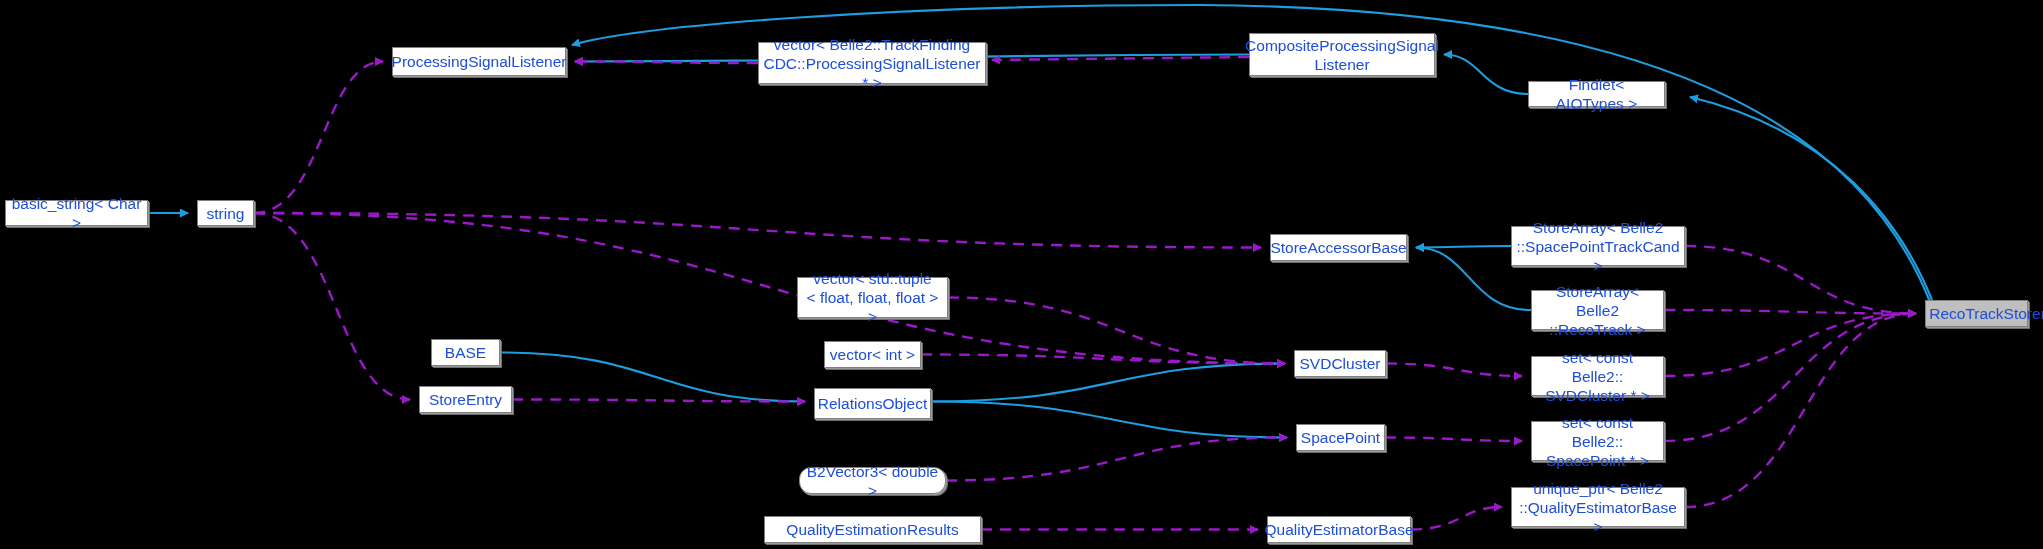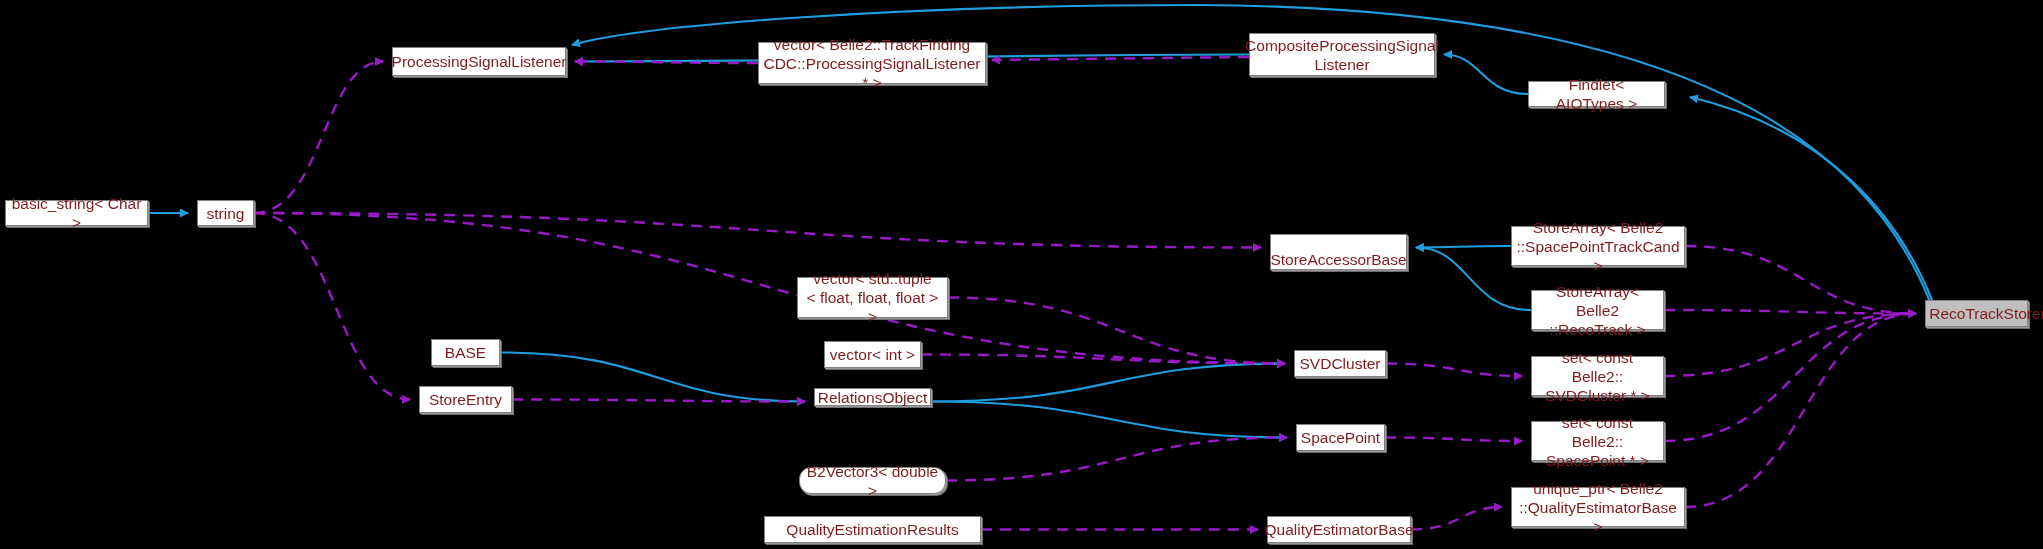--- a/index.html
+++ b/index.html
@@ -3,21 +3,21 @@
 <meta charset="utf-8">
 <style>
   html,body{margin:0;padding:0;background:#000;}
   #canvas{position:relative;width:2043px;height:549px;background:#000;
           font-family:"Liberation Sans", sans-serif;overflow:hidden;}
   #edges{position:absolute;left:0;top:0;width:2043px;height:549px;}
   .node{position:absolute;box-sizing:border-box;background:#ffffff;
         border:1px solid #808080;
         box-shadow:1px 1px 0 0 #9a9a9a, 2px 2px 0 0 #6e6e6e;
         display:flex;align-items:center;justify-content:center;
-        color:#7f1d1d;font-size:15.5px;line-height:19px;text-align:center;
+        color:#1d4ed8;font-size:15.5px;line-height:19px;text-align:center;
         letter-spacing:0px;white-space:pre-line;padding:0 4px;}
   .node.focus{background:#bfbfbf;padding-left:26px;}
   .node span{display:block;}
 </style>
 </head>
 <body>
 
 <div id="canvas">
   <svg id="edges" viewBox="0 0 2043 549" xmlns="http://www.w3.org/2000/svg">
       <defs>
@@ -61,36 +61,36 @@
   <div id="nodes">
       <div class="node" style="left: 5px; top: 200px; width: 143px; height: 26px;"><span>basic_string&lt; Char &gt;</span></div>
       <div class="node" style="left: 197px; top: 200px; width: 57px; height: 26px;"><span>string</span></div>
       <div class="node" style="left: 392px; top: 47px; width: 174px; height: 29px;"><span>ProcessingSignalListener</span></div>
       <div class="node" style="left: 758px; top: 42px; width: 228px; height: 42px;"><span>vector&lt; Belle2::TrackFinding
 CDC::ProcessingSignalListener * &gt;</span></div>
       <div class="node" style="left: 1249px; top: 33px; width: 186px; height: 43px;"><span>CompositeProcessingSignal
 Listener</span></div>
       <div class="node" style="left: 1528px; top: 81px; width: 137px; height: 26px;"><span>Findlet&lt; AIOTypes &gt;</span></div>
       <div class="node focus" style="left: 1925px; top: 300px; width: 103px; height: 27px;"><span>RecoTrackStorer</span></div>
-      <div class="node" style="left: 1270px; top: 234px; width: 137px; height: 36px; align-items: flex-end;"><span>StoreAccessorBase</span></div>
+      <div class="node" style="left: 1270px; top: 234px; width: 137px; height: 27px;"><span>StoreAccessorBase</span></div>
       <div class="node" style="left: 1511px; top: 226px; width: 174px; height: 40px;"><span>StoreArray&lt; Belle2
 ::SpacePointTrackCand &gt;</span></div>
       <div class="node" style="left: 1531px; top: 290px; width: 133px; height: 40px;"><span>StoreArray&lt; Belle2
 ::RecoTrack &gt;</span></div>
       <div class="node" style="left: 1294px; top: 350px; width: 92px; height: 27px;"><span>SVDCluster</span></div>
       <div class="node" style="left: 1531px; top: 356px; width: 133px; height: 40px;"><span>set&lt; const Belle2::
 SVDCluster * &gt;</span></div>
       <div class="node" style="left: 1296px; top: 424px; width: 89px; height: 27px;"><span>SpacePoint</span></div>
       <div class="node" style="left: 1531px; top: 421px; width: 133px; height: 40px;"><span>set&lt; const Belle2::
 SpacePoint * &gt;</span></div>
       <div class="node" style="left: 1267px; top: 516px; width: 144px; height: 27px;"><span>QualityEstimatorBase</span></div>
       <div class="node" style="left: 1511px; top: 487px; width: 174px; height: 40px;"><span>unique_ptr&lt; Belle2
 ::QualityEstimatorBase &gt;</span></div>
       <div class="node" style="left: 797px; top: 277px; width: 151px; height: 41px;"><span>vector&lt; std::tuple
 &lt; float, float, float &gt; &gt;</span></div>
       <div class="node" style="left: 824px; top: 341px; width: 97px; height: 27px;"><span>vector&lt; int &gt;</span></div>
-      <div class="node" style="left: 814px; top: 388px; width: 117px; height: 18px;"><span>RelationsObject</span></div>
+      <div class="node" style="left: 814px; top: 388px; width: 117px; height: 31px;"><span>RelationsObject</span></div>
       <div class="node" style="left: 799px; top: 467px; width: 147px; height: 27px; border-radius: 12px;"><span>B2Vector3&lt; double &gt;</span></div>
       <div class="node" style="left: 764px; top: 516px; width: 217px; height: 27px;"><span>QualityEstimationResults</span></div>
       <div class="node" style="left: 431px; top: 339px; width: 69px; height: 27px;"><span>BASE</span></div>
       <div class="node" style="left: 419px; top: 386px; width: 93px; height: 27px;"><span>StoreEntry</span></div>
     </div>
 </div>
 
 </body></html>

